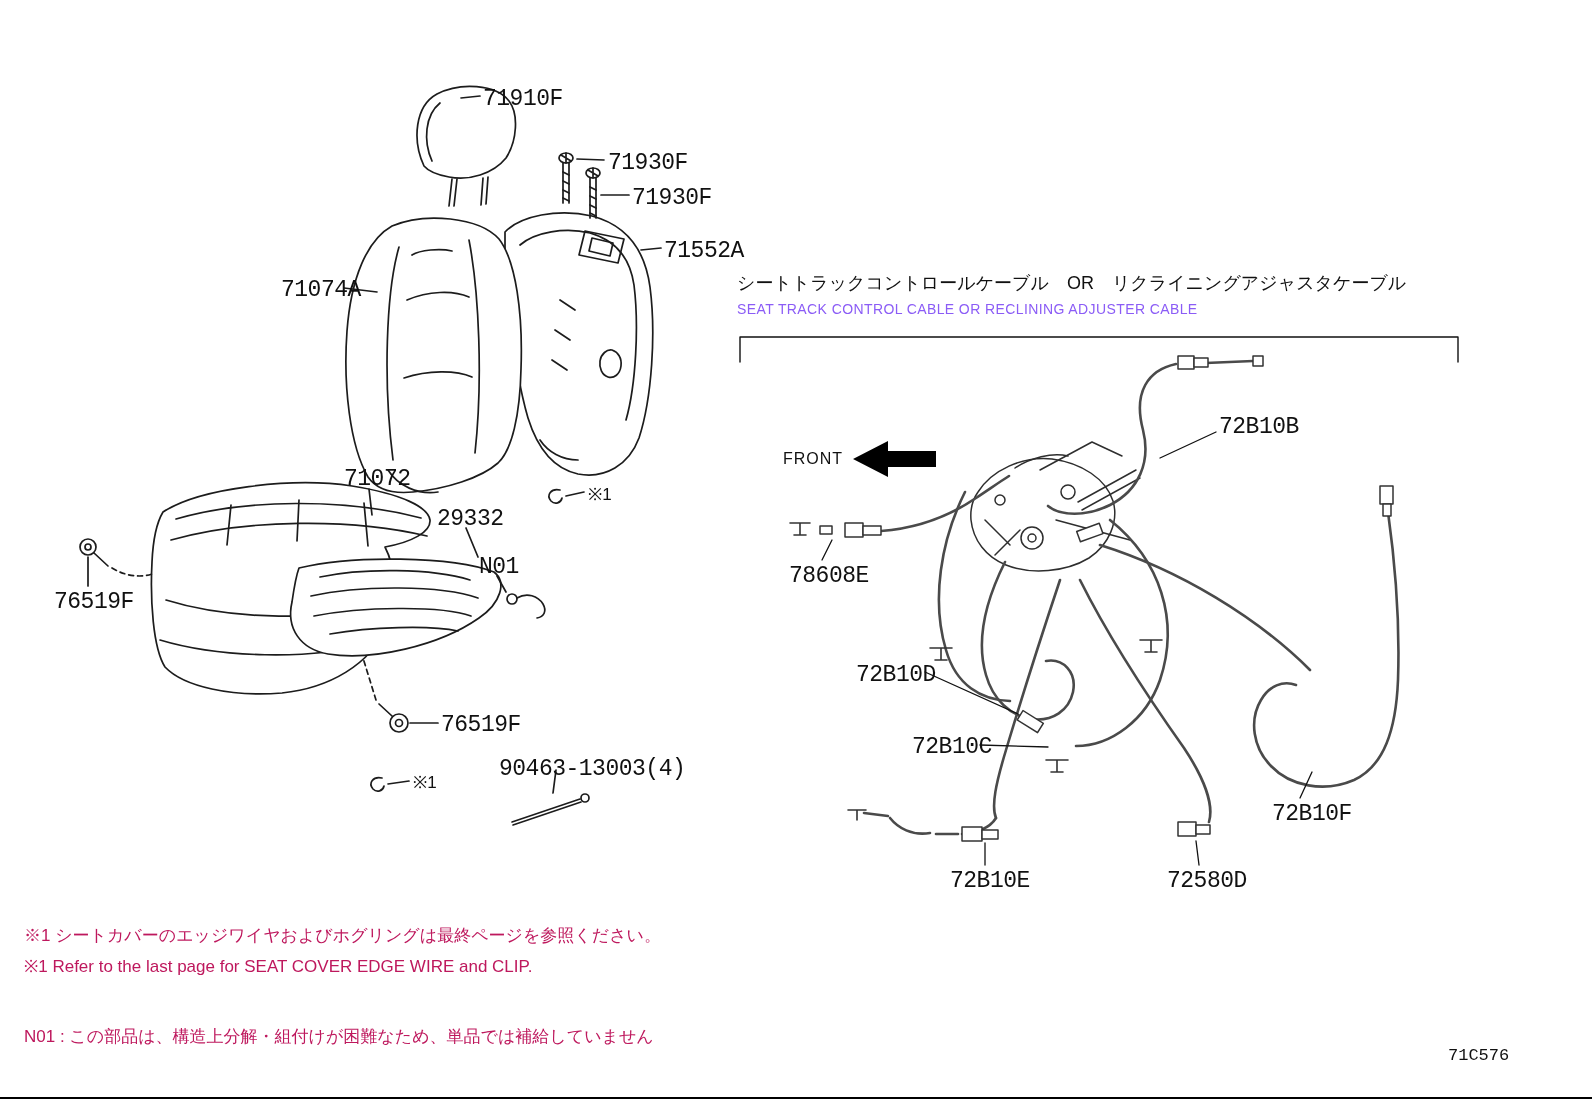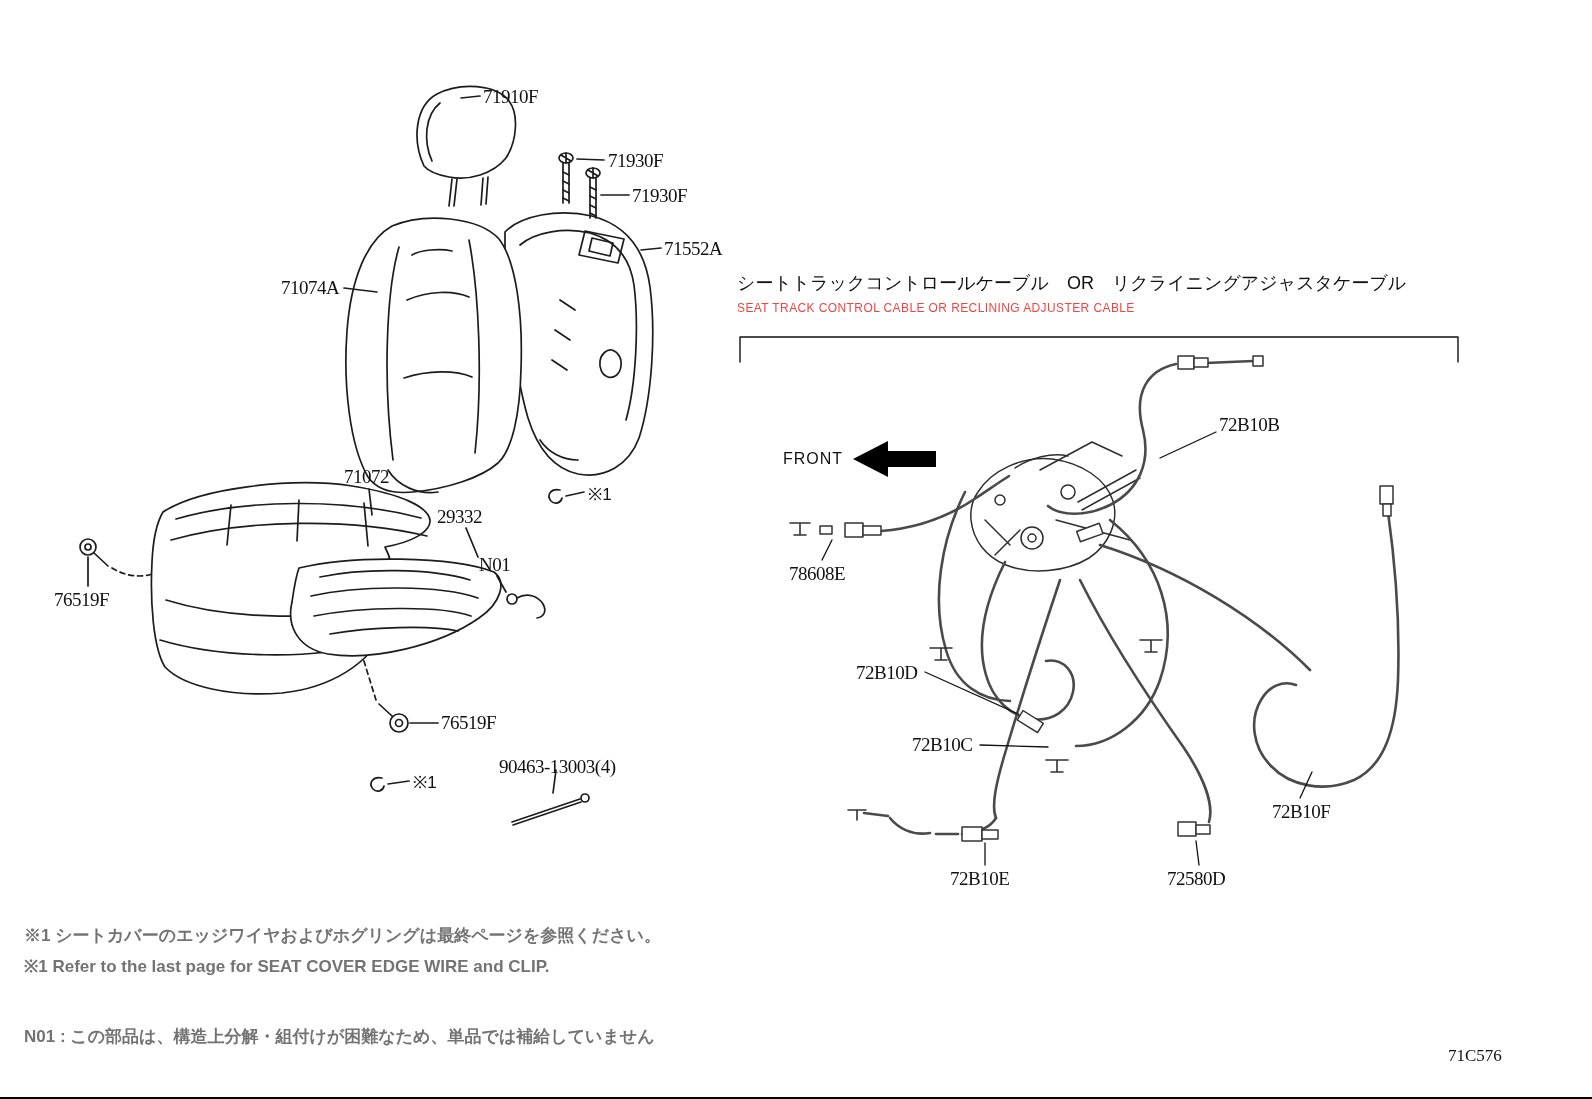--- a/index.html
+++ b/index.html
@@ -1,24 +1,24 @@
 <!DOCTYPE html>
 <html><head>
 <meta charset="utf-8">
 <style>
   html,body{margin:0;padding:0;background:#ffffff;}
   #page{position:relative;width:1592px;height:1099px;background:#fff;font-family:"Liberation Sans",sans-serif;overflow:hidden;color:#111;}
   .art{position:absolute;left:0;top:0;}
-  .part-label{position:absolute;font-family:Liberation Serif, serif;font-size:19px;letter-spacing:-0.5px;white-space:nowrap;color:#111;text-align:right;}
+  .part-label{position:absolute;font-family:Liberation Mono, monospace;font-size:23px;letter-spacing:-0.5px;white-space:nowrap;color:#111;text-align:right;}
   .ref-label{position:absolute;font-size:17px;white-space:nowrap;color:#111;}
   .title-jp{position:absolute;font-size:18px;white-space:nowrap;color:#111;text-align:center;}
-  .title-en{position:absolute;font-size:12px;letter-spacing:0.4px;white-space:nowrap;color:#ef4444;}
+  .title-en{position:absolute;font-size:14px;letter-spacing:0.4px;white-space:nowrap;color:#8b5cf6;}
   .front-label{position:absolute;font-size:16px;letter-spacing:1px;white-space:nowrap;color:#111;}
-  .note{position:absolute;font-size:17px;white-space:nowrap;color:#737373;font-weight:bold;}
-  .doc-code{position:absolute;font-family:Liberation Serif, serif;font-size:17px;color:#111;}
+  .note{position:absolute;font-size:17px;white-space:nowrap;color:#be185d;}
+  .doc-code{position:absolute;font-family:Liberation Mono, monospace;font-size:17px;color:#111;}
   .bottom-rule{position:absolute;left:0;right:0;bottom:0;height:2px;background:#000;}
 </style>
 </head>
 <body>
 
 <div id="page">
 
   <svg class="art" width="1592" height="1099" viewBox="0 0 1592 1099">
 
     <g stroke="#1c1c1c" fill="none" stroke-width="1.7" stroke-linecap="round" stroke-linejoin="round">

